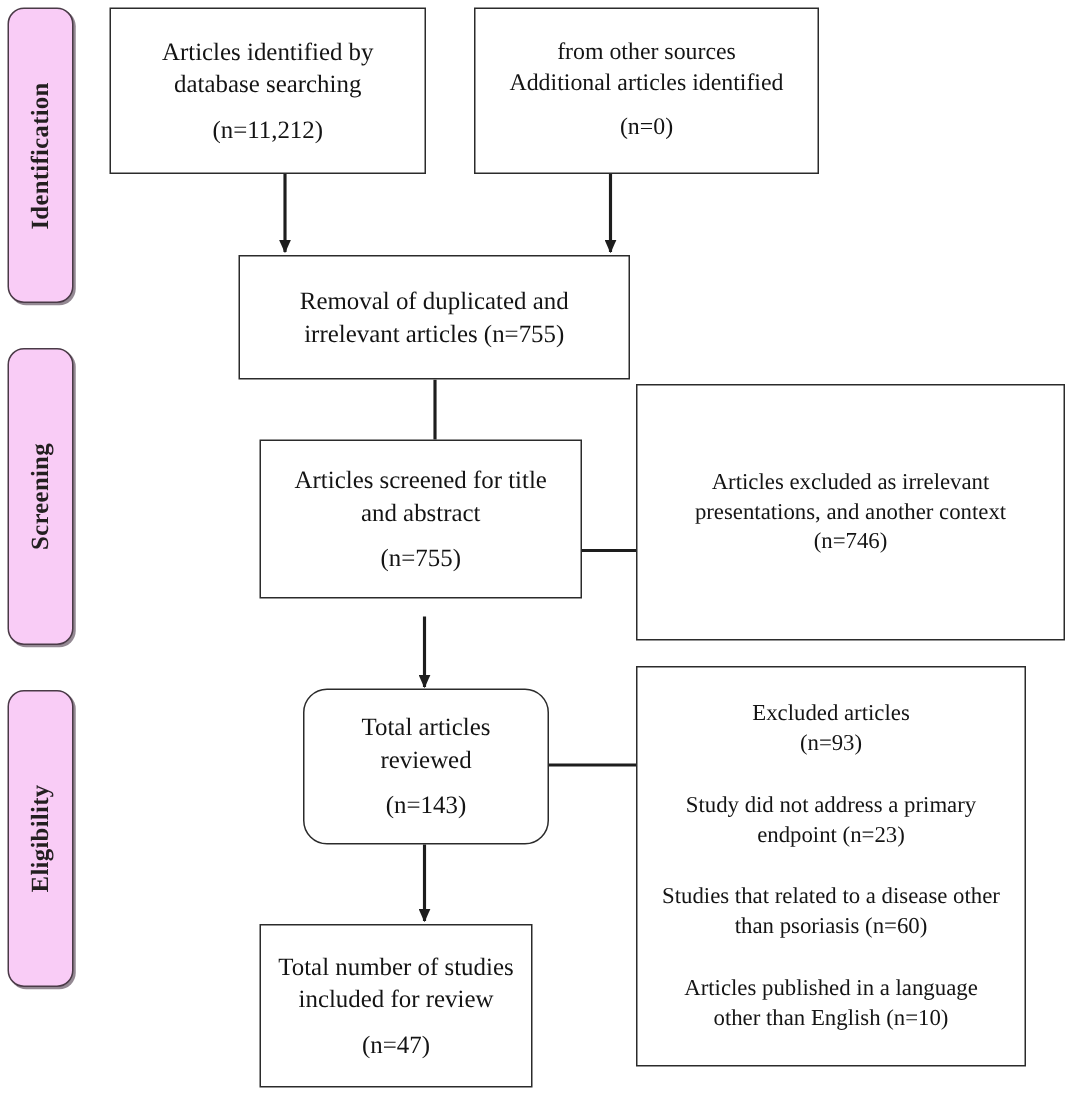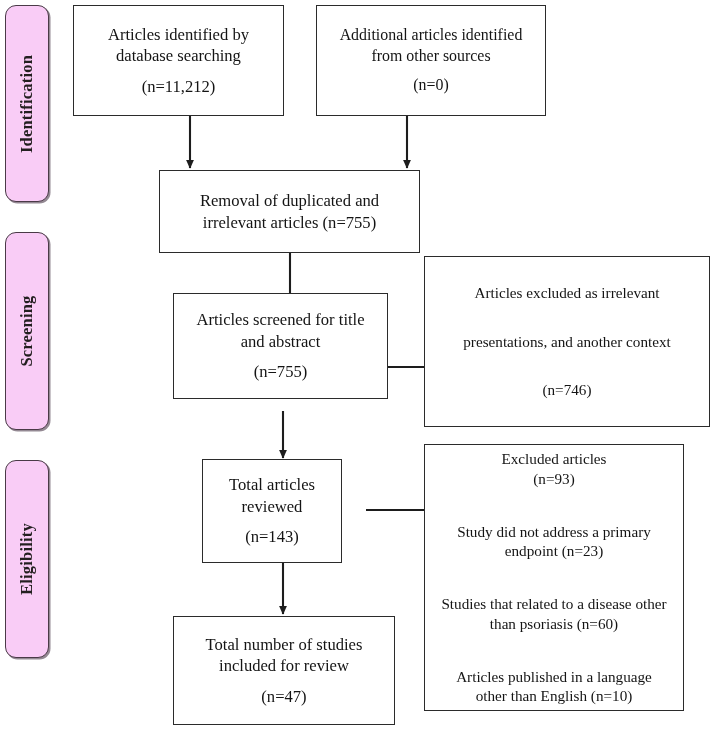--- a/index.html
+++ b/index.html
@@ -62,21 +62,21 @@
   }
   .node-box .line {
     display: block;
     white-space: nowrap;
   }
   .node-box .gap {
     height: 0.55em;
   }
   .fs17 { font-size: 16.6px; line-height: 1.30; }
   .fs16 { font-size: 15.9px; line-height: 1.30; }
-  .fs155 { font-size: 15.2px; line-height: 1.30; gap: 29px; }
+  .fs155 { font-size: 15.2px; line-height: 1.30; }
 </style>
 </head>
 <body>
 
 <div id="diagram-root">
 
   <svg class="flow" viewBox="0 0 716 732">
     <defs>
       <marker id="arrowhead" markerWidth="9" markerHeight="8" refX="8.2" refY="4" orient="auto" markerUnits="userSpaceOnUse">
         <path d="M0,0 L9,4 L0,8 z" fill="#1d1d1d"></path>
@@ -113,22 +113,22 @@
   </div>
 
   <div class="node-box fs17" style="left:73px; top:5px; width:211px; height:111px;">
     <span class="line">Articles identified by</span>
     <span class="line">database searching</span>
     <span class="gap"></span>
     <span class="line">(n=11,212)</span>
   </div>
 
   <div class="node-box fs16" style="left:316px; top:5px; width:230px; height:111px;">
+    <span class="line">from other sources</span>
     <span class="line">Additional articles identified</span>
-    <span class="line">from other sources</span>
     <span class="gap"></span>
     <span class="line">(n=0)</span>
   </div>
 
   <div class="node-box fs17" style="left:159px; top:170px; width:261px; height:83px;">
     <span class="line">Removal of duplicated and</span>
     <span class="line">irrelevant articles (n=755)</span>
   </div>
 
   <div class="node-box fs17" style="left:173px; top:293px; width:215px; height:106px;">
@@ -137,21 +137,21 @@
     <span class="gap"></span>
     <span class="line">(n=755)</span>
   </div>
 
   <div class="node-box fs155" style="left:424px; top:256px; width:286px; height:171px;">
     <span class="line">Articles excluded as irrelevant</span>
     <span class="line">presentations, and another context</span>
     <span class="line">(n=746)</span>
   </div>
 
-  <div class="node-box fs17" style="left:202px; top:459px; width:140px; height:104px;">
+  <div class="node-box fs17" style="left:202px; top:459px; width:164px; height:104px;border-radius:16px;">
     <span class="line">Total articles</span>
     <span class="line">reviewed</span>
     <span class="gap"></span>
     <span class="line">(n=143)</span>
   </div>
 
   <div class="node-box fs155" style="left:424px; top:444px; width:260px; height:267px; justify-content:space-evenly;">
     <div>
       <span class="line">Excluded articles</span>
       <span class="gap"></span>
@@ -164,20 +164,20 @@
     <div>
       <span class="line">Studies that related to a disease other</span>
       <span class="line">than psoriasis (n=60)</span>
     </div>
     <div>
       <span class="line">Articles published in a language</span>
       <span class="line">other than English (n=10)</span>
     </div>
   </div>
 
-  <div class="node-box fs17" style="left:173px; top:616px; width:222px; height:109px;">
+  <div class="node-box fs17" style="left:173px; top:616px; width:182px; height:109px;">
     <span class="line">Total number of studies</span>
     <span class="line">included for review</span>
     <span class="gap"></span>
     <span class="line">(n=47)</span>
   </div>
 
 </div>
 
 </body></html>

